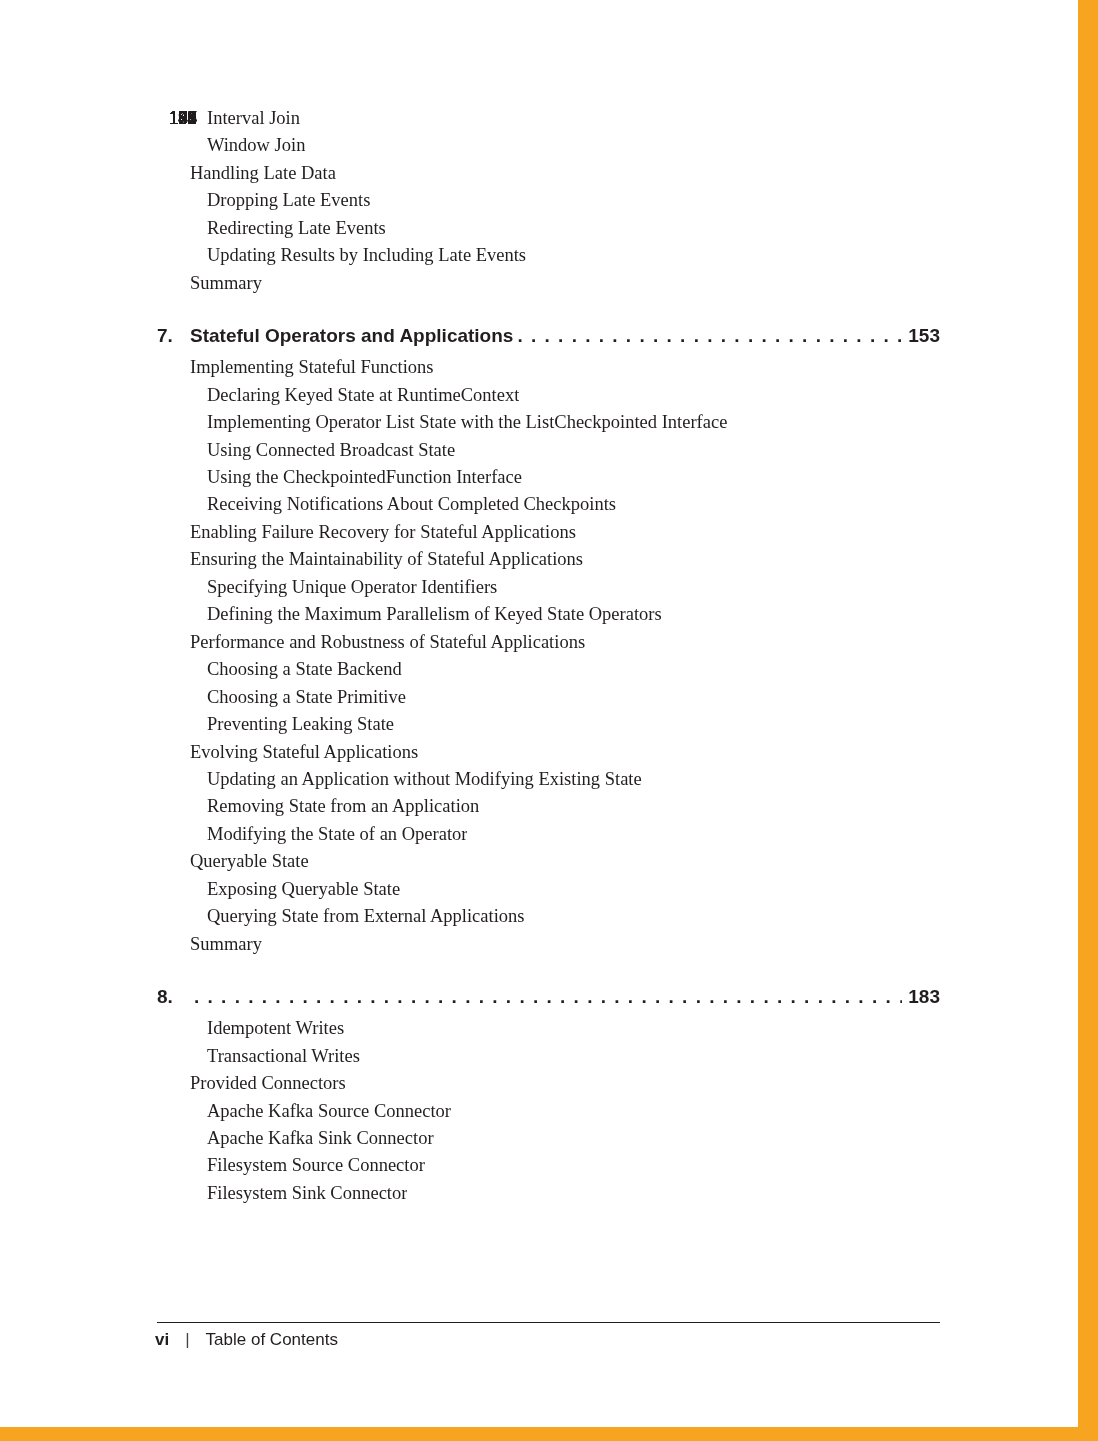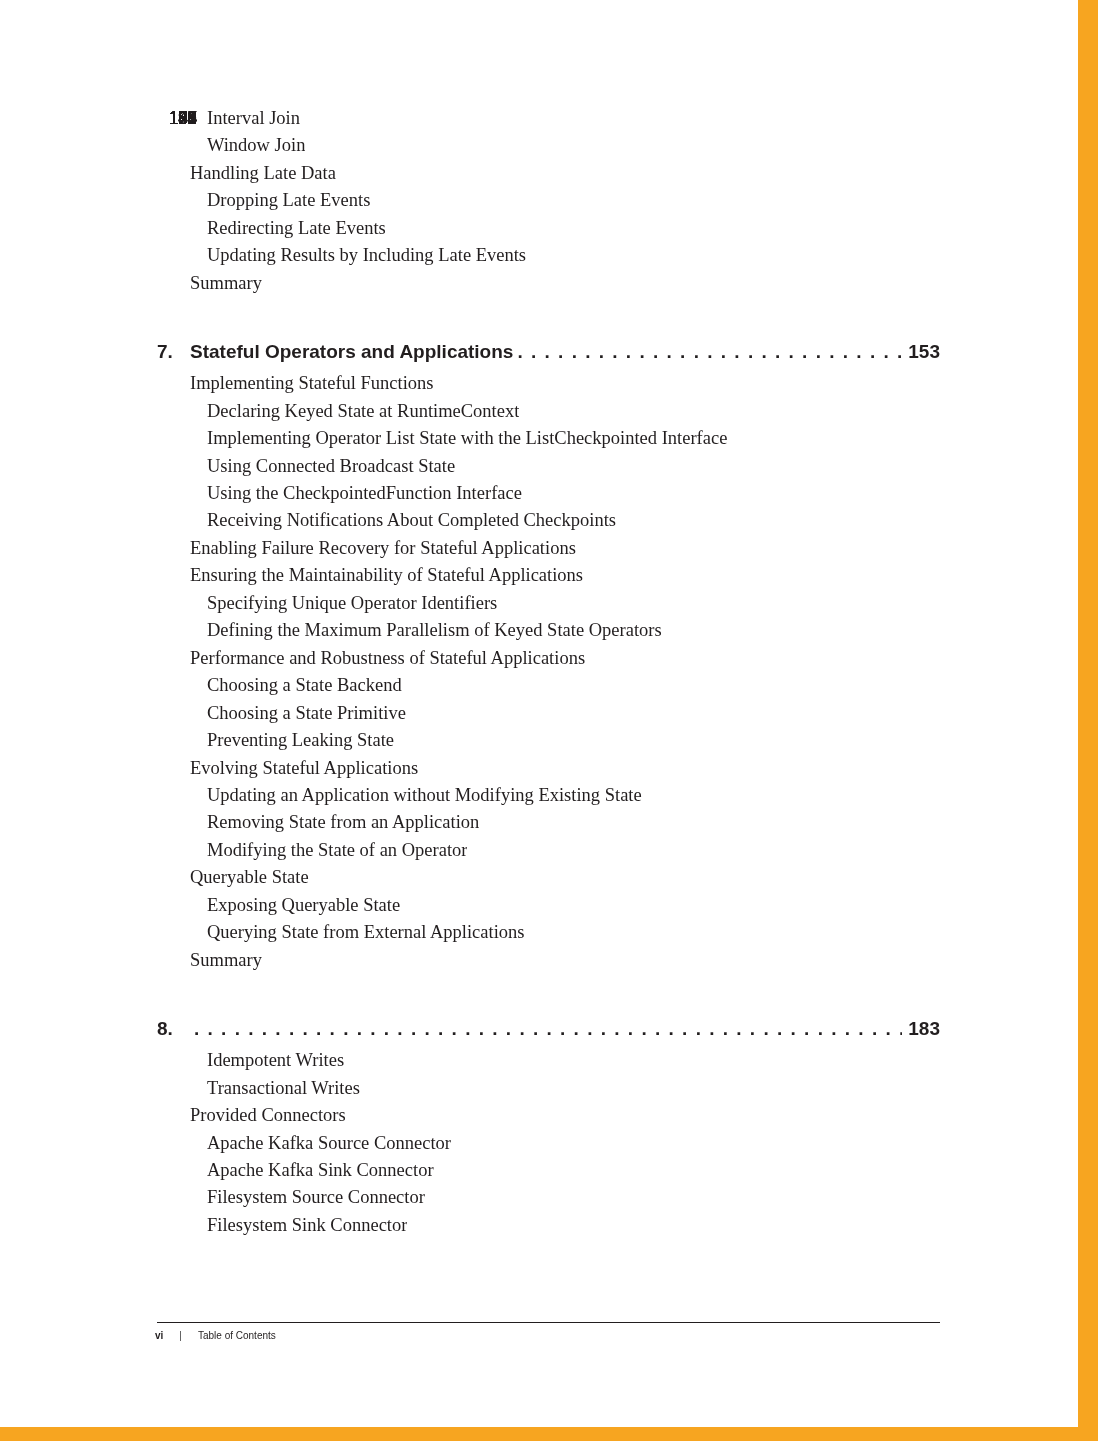--- a/index.html
+++ b/index.html
@@ -52,39 +52,39 @@
   }
   .chap-num   { width: 33px; flex: 0 0 33px; }
   .chap-title { flex: 0 1 auto; overflow: hidden; }
   .leader {
     flex: 1 1 0;
     overflow: hidden;
     white-space: nowrap;
     letter-spacing: 1.5px;
     margin: 0 6px 0 4px;
   }
-  .chap-page { flex: 0 0 auto; text-align: right; margin-top: 16px; }
+  .chap-page { flex: 0 0 auto; text-align: right; }
 
   
   .footer-rule {
     position: absolute;
     left: 157px;
     top: 1322px;
     width: 783px;
     height: 1px;
     background: #221e1f;
   }
   .footer {
     position: absolute;
     left: 155px;
     top: 1330px;
     display: flex;
     align-items: baseline;
     font-family: "Liberation Sans", sans-serif;
-    font-size: 10px;
+    font-size: 17px;
     color: #221e1f;
   }
   .f-page  { font-weight: bold; }
   .f-sep   { font-weight: 400; margin: 0 16px; color: #444; }
   .f-title { font-weight: normal; }
 </style>
 </head>
 <body style="color: rgb(34, 30, 31);">
 
 <div class="page">

